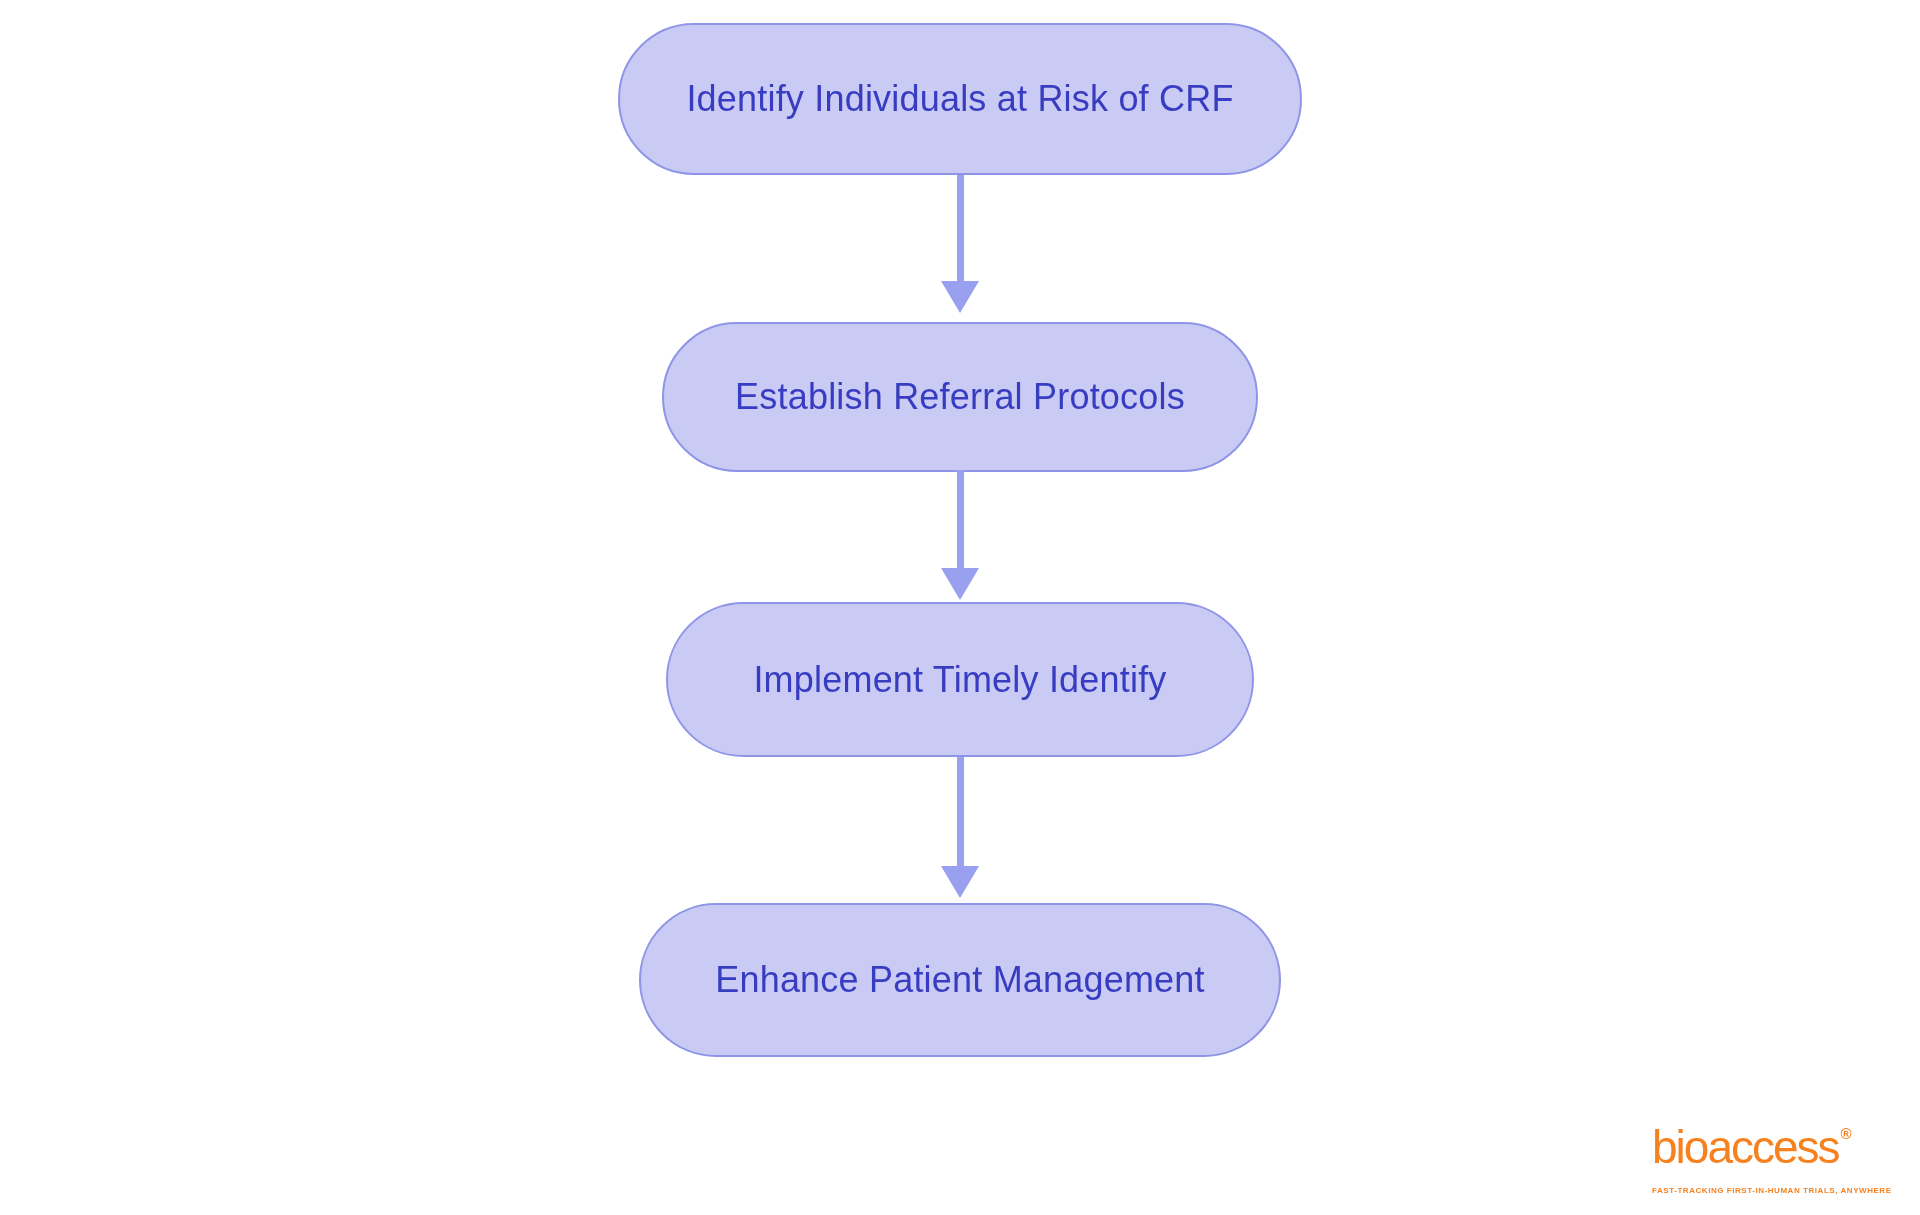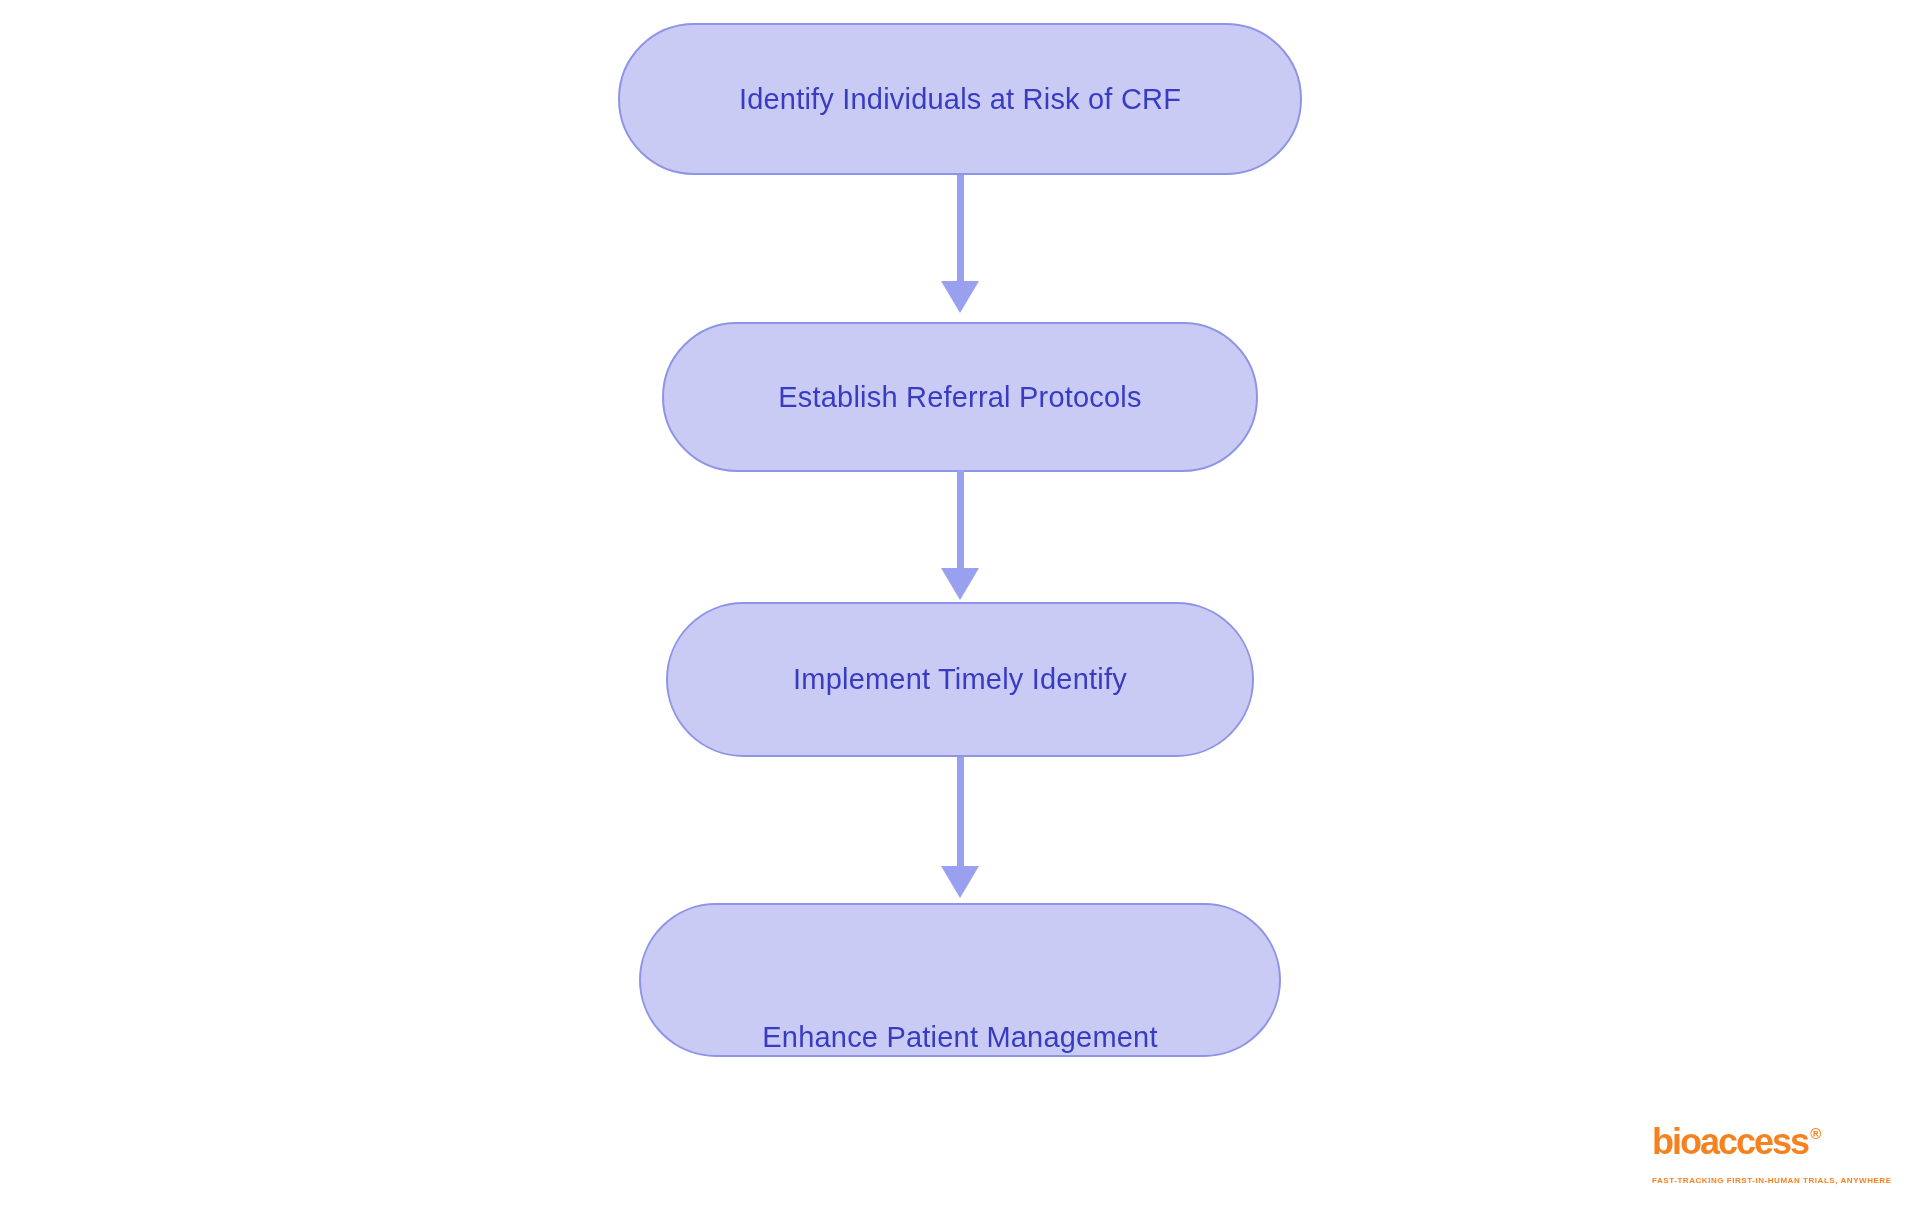--- a/index.html
+++ b/index.html
@@ -29,30 +29,30 @@
     background: var(--node-fill);
     border: 2px solid var(--node-border);
     border-radius: 78px;
     display: flex;
     align-items: center;
     justify-content: center;
     text-align: center;
   }
   .node-label {
     color: var(--node-text);
-    font-size: 29px;
+    font-size: 36px;
     font-weight: 400;
     letter-spacing: 0.2px;
     line-height: 1.2;
     white-space: nowrap;
   }
   .node1 { left: 618px; top: 23px;  width: 684px; height: 152px; }
   .node2 { left: 662px; top: 322px; width: 596px; height: 150px; }
   .node3 { left: 666px; top: 602px; width: 588px; height: 155px; }
-  .node4 { left: 639px; top: 903px; width: 642px; height: 154px; align-items: flex-end; }
+  .node4 { left: 639px; top: 903px; width: 642px; height: 154px; }
 
   .arrow {
     position: absolute;
     left: 960px;
     transform: translateX(-50%);
     display: flex;
     flex-direction: column;
     align-items: center;
   }
   .arrow1 { top: 175px; height: 138px; }
@@ -77,22 +77,22 @@
     top: 1124px;
     width: 230px;
     color: var(--brand-orange);
   }
   .wordmark-row {
     display: flex;
     align-items: flex-start;
     line-height: 1;
   }
   .wordmark {
-    font-size: 36px;
-    font-weight: 700;
+    font-size: 46px;
+    font-weight: 400;
     letter-spacing: -2px;
     color: var(--brand-orange);
   }
   .reg {
     font-size: 15px;
     font-weight: 700;
     margin-left: 2px;
     margin-top: 2px;
     color: var(--brand-orange);
   }

